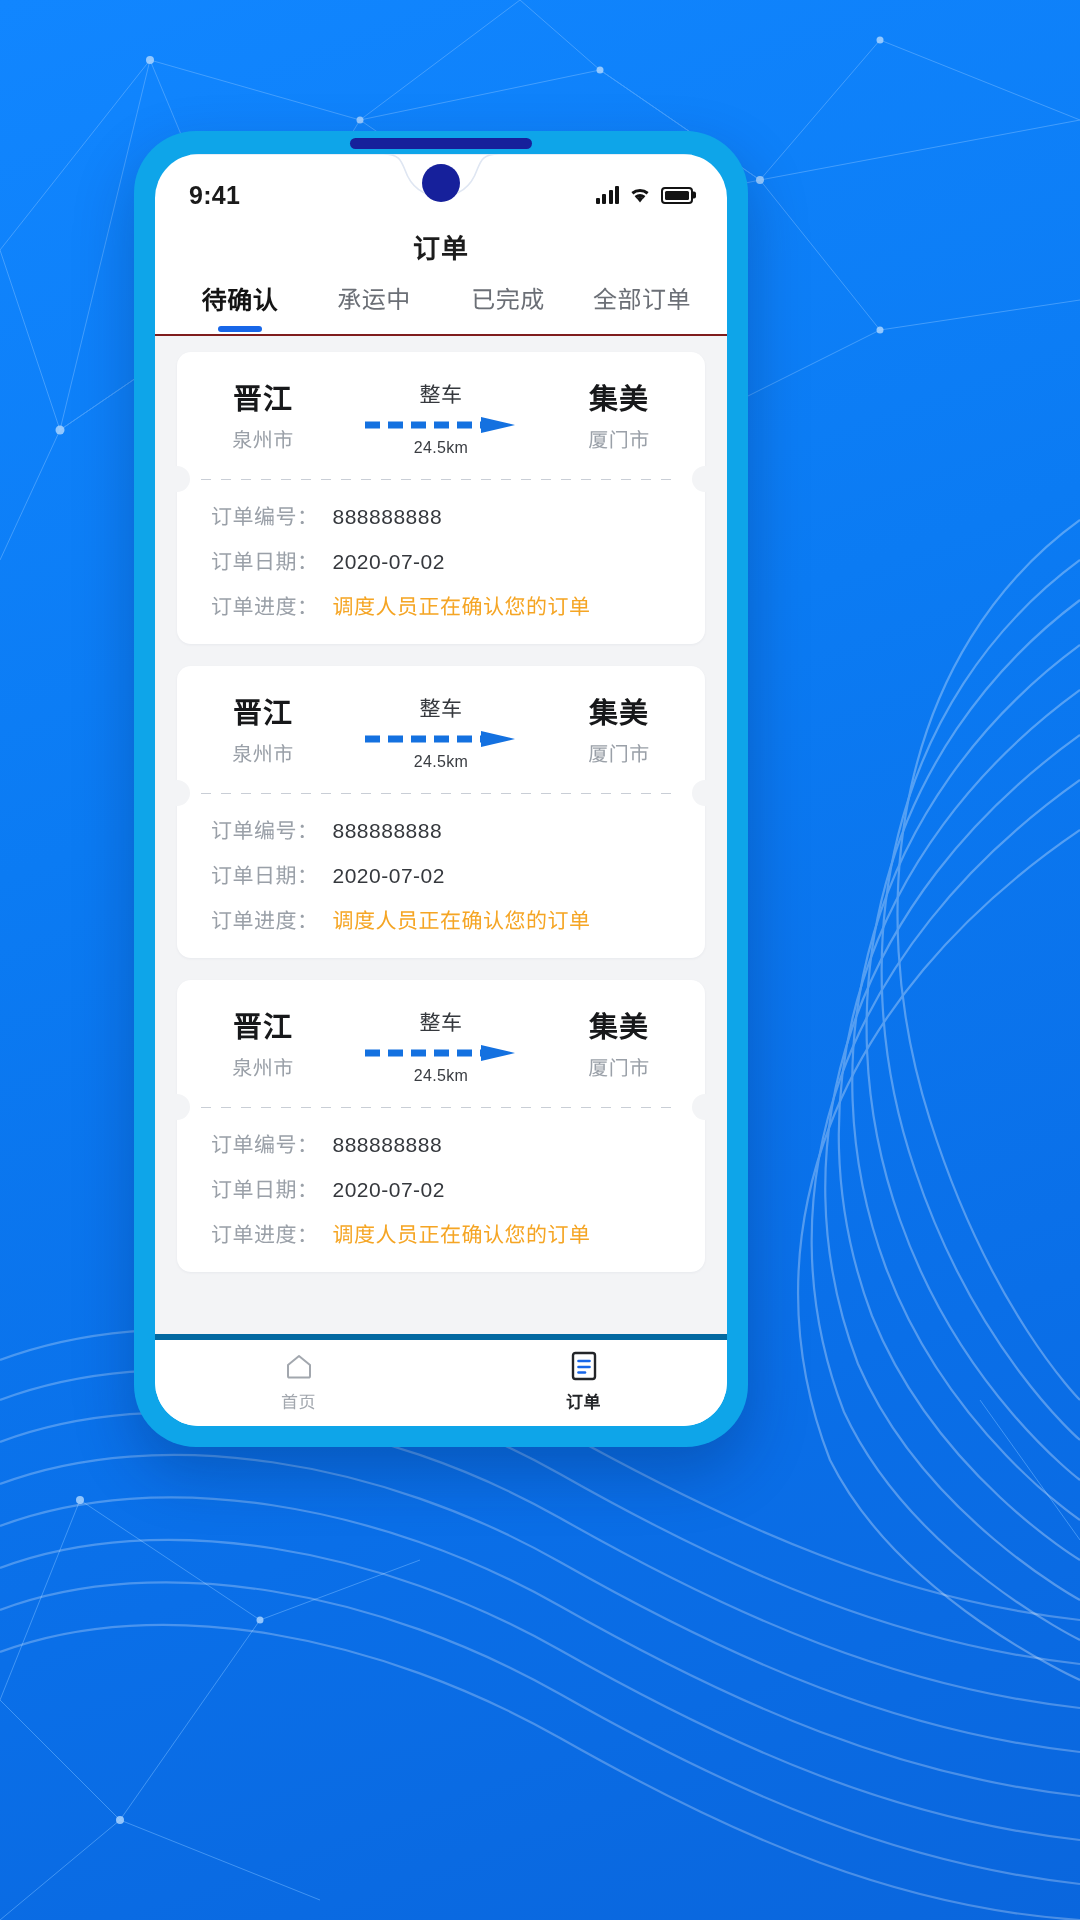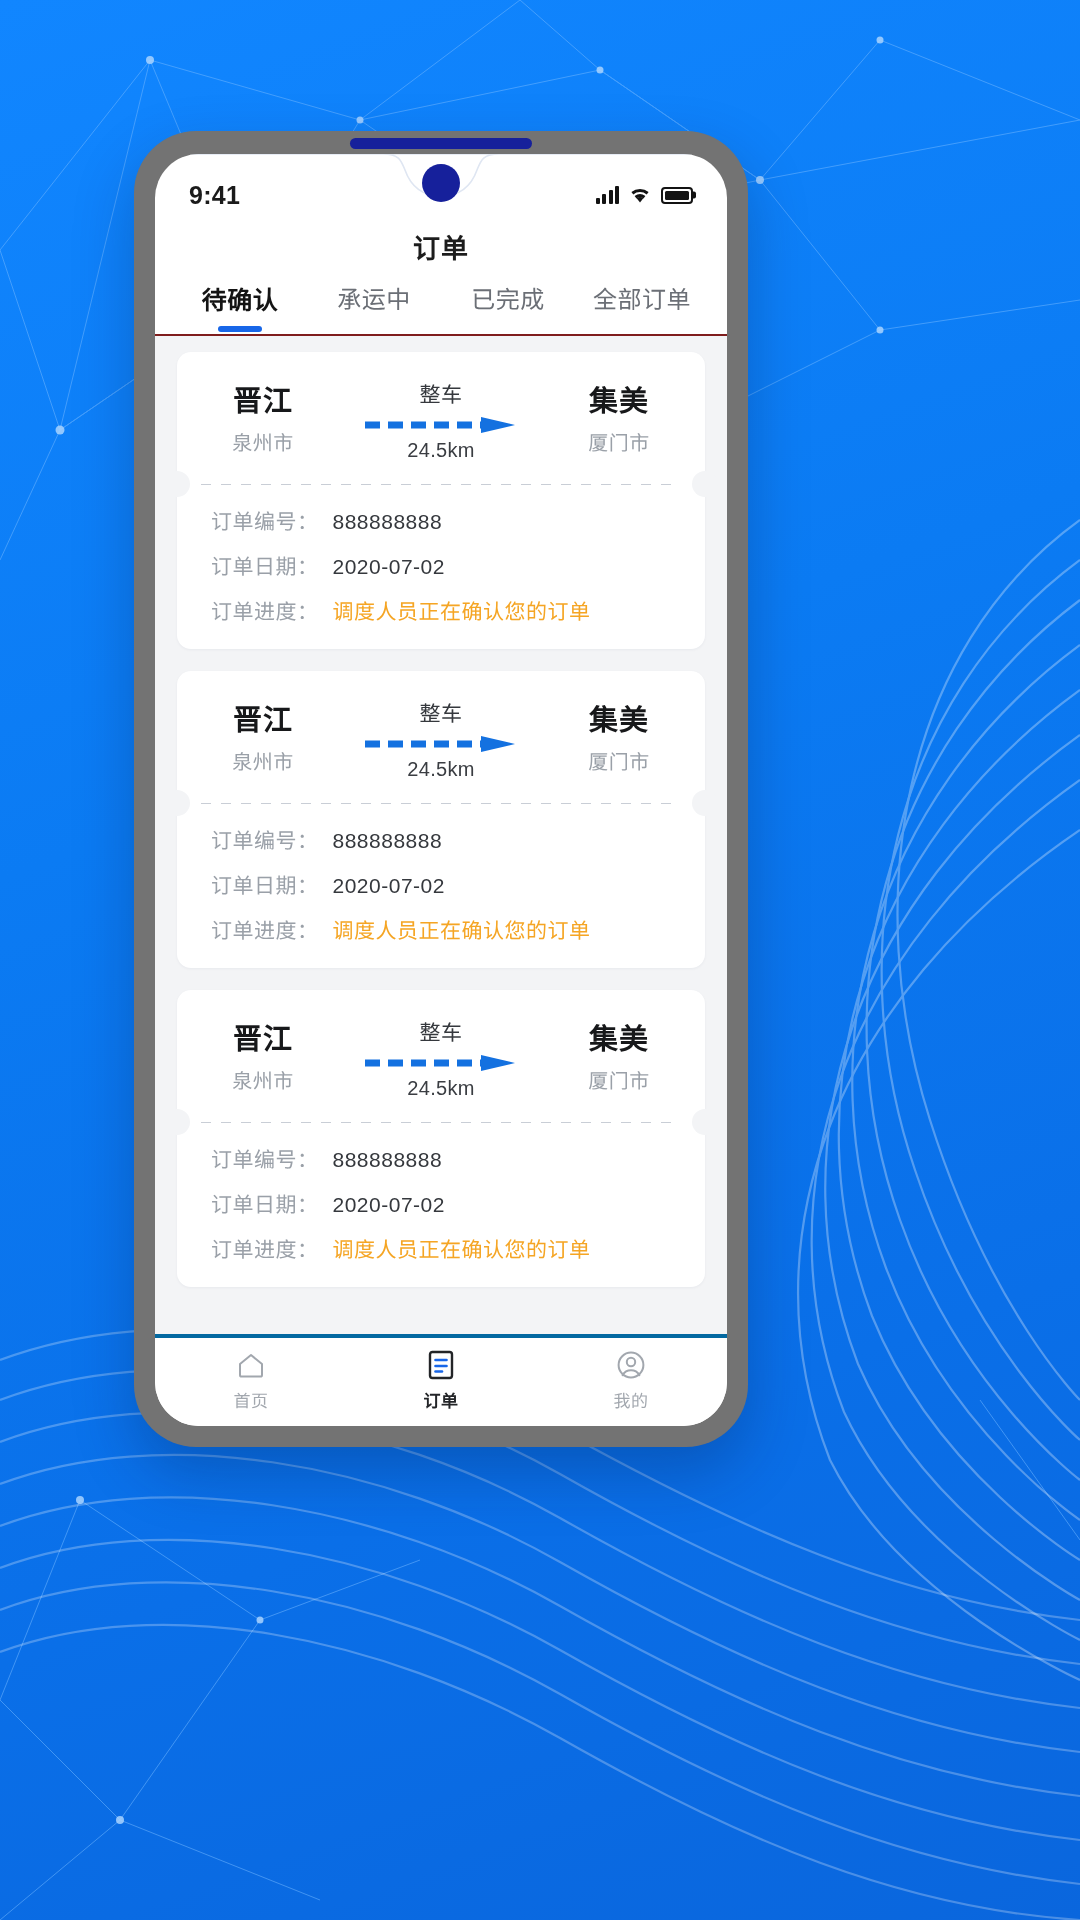--- a/index.html
+++ b/index.html
@@ -15,21 +15,21 @@
   #bg-gradient{
     position:absolute;inset:0;
     background:linear-gradient(160deg,#1186ff 0%,#0b7bf3 38%,#0a6fe8 72%,#0a66dd 100%);
   }
   #bg-poly, #bg-waves{position:absolute;inset:0;width:1080px;height:1920px;}
 
   
   #phone{
     position:absolute;left:134px;top:131px;
     width:614px;height:1316px;
-    background:#737373;
+    background:#0ea5e9;
     border-radius:62px;
     box-shadow:0 26px 60px rgba(2,30,80,.28);
   }
   #speaker-bar{
     position:absolute;left:50%;transform:translateX(-50%);
     top:7px;width:182px;height:11px;border-radius:6px;background:#16209b;
   }
   #screen{
     position:absolute;left:21px;top:23px;
     width:572px;height:1272px;
@@ -106,21 +106,21 @@
   .route{
     display:flex;align-items:center;justify-content:flex-end;
     padding:26px 34px 22px 34px;
   }
   .route-end{display:flex;flex-direction:column;align-items:center;min-width:104px;}
   .route-city{font-size:29px;font-weight:700;color:#17181a;letter-spacing:1px;line-height:1.18;}
   .route-region{font-size:20px;color:#9aa0a8;margin-top:8px;letter-spacing:.5px;}
   .route-mid{display:flex;flex-direction:column;align-items:center;flex:1;padding:0 6px;}
   .route-type{font-size:21px;color:#35383d;letter-spacing:.5px;}
   .route-arrow{margin:5px 0 3px 0;}
-  .route-dist{font-size:20px;color:#3a3d42;letter-spacing:.3px;margin-top:3px;}
+  .route-dist{font-size:16px;color:#3a3d42;letter-spacing:.3px;margin-top:3px;}
 
   .ticket-sep{position:relative;height:1px;margin:0 0 0 0;}
   .ticket-sep .dash{
     position:absolute;left:24px;right:24px;top:0;height:1px;
     background-image:linear-gradient(to right,#c9ced6 0 10px,transparent 10px 20px);
     background-size:20px 1px;background-repeat:repeat-x;
   }
   .ticket-sep .notch{
     position:absolute;top:-13px;width:26px;height:26px;border-radius:50%;
     background:#f3f4f6;
@@ -130,21 +130,21 @@
 
   .details{padding:20px 34px 24px 34px;}
   .detail-row{display:flex;align-items:baseline;margin-bottom:15px;}
   .detail-row:last-child{margin-bottom:0;}
   .detail-label{font-size:21px;color:#9aa0a8;letter-spacing:.5px;white-space:nowrap;}
   .detail-value{font-size:21px;color:#35383d;margin-left:14px;letter-spacing:.5px;}
   .detail-value.status{color:#f5a524;}
 
   
   #bottom-nav{
-    flex:0 0 92px;background:#ffffff;border-top:4px solid #0369a1;
+    flex:0 0 92px;background:#ffffff;border-top:6px solid #0369a1;
     display:flex;align-items:center;justify-content:space-around;
     padding:8px 6px 10px 6px;
     gap:10px;
   }
   .nav-item{display:flex;flex-direction:column;align-items:center;gap:7px;flex:1;}
   .nav-label{font-size:17px;color:#a2a7ae;letter-spacing:.5px;}
   .nav-item.active .nav-label{color:#232528;font-weight:600;}
   .nav-icon{width:34px;height:30px;display:flex;align-items:center;justify-content:center;}
 </style>
 </head>
@@ -410,28 +410,18 @@
             <svg width="28" height="30" viewBox="0 0 28 30">
               <rect x="3" y="2" width="22" height="26" rx="2.4" fill="none" stroke="#232528" stroke-width="2.4"></rect>
               <line x1="8.5" y1="10" x2="19.5" y2="10" stroke="#1766e8" stroke-width="2.6" stroke-linecap="round"></line>
               <line x1="8.5" y1="16" x2="19.5" y2="16" stroke="#1766e8" stroke-width="2.6" stroke-linecap="round"></line>
               <line x1="8.5" y1="21.5" x2="15" y2="21.5" stroke="#1766e8" stroke-width="2.6" stroke-linecap="round"></line>
             </svg>
           </span>
           <span class="nav-label">订单</span>
         </div>
 
-        <div class="nav-item">
-          <span class="nav-icon">
-            <svg width="30" height="30" viewBox="0 0 30 30">
-              <circle cx="15" cy="15" r="12.4" fill="none" stroke="#a2a7ae" stroke-width="2"></circle>
-              <circle cx="15" cy="12" r="4.2" fill="none" stroke="#a2a7ae" stroke-width="2"></circle>
-              <path d="M6.6 25.2 A9.6 9.6 0 0 1 23.4 25.2" fill="none" stroke="#a2a7ae" stroke-width="2" stroke-linecap="round"></path>
-            </svg>
-          </span>
-          <span class="nav-label">我的</span>
-        </div>
 
       </div>
 
     </div>
   </div>
 </div>
 
 </body></html>

